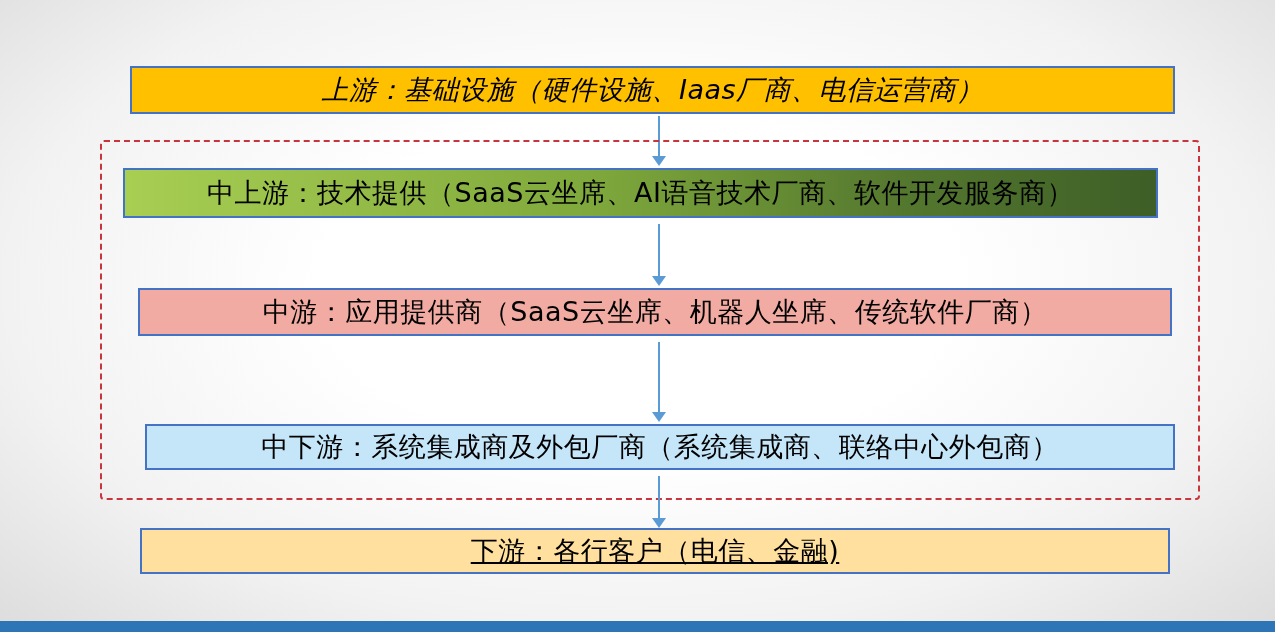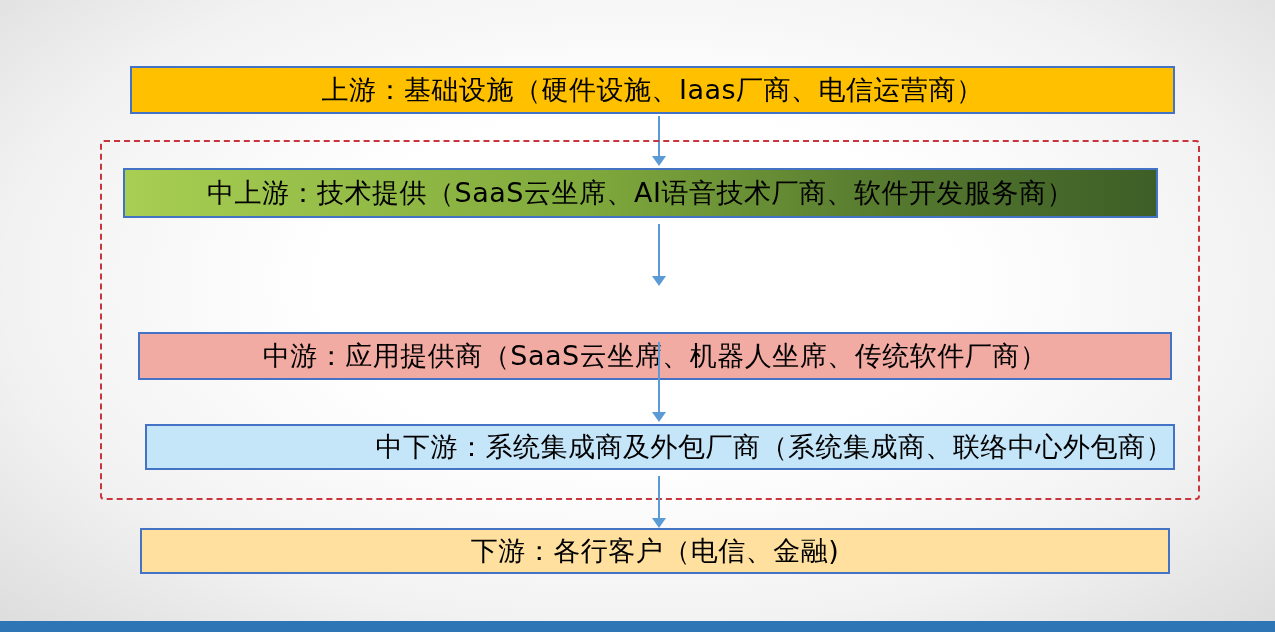--- a/index.html
+++ b/index.html
@@ -40,58 +40,58 @@
   }
   .footer-bar{
     position:absolute;
     left:0;right:0;bottom:0;height:11px;
     background:#2E75B6;
   }
   
   .n-upstream      {left:130px;top:66px; width:1045px;height:48px;}
   .n-mid-upstream  {left:123px;top:168px;width:1035px;height:50px;}
   .n-midstream     {left:138px;top:288px;width:1034px;height:48px;}
-  .n-mid-downstream{left:145px;top:424px;width:1030px;height:46px;justify-content:flex-end;}
+  .n-mid-downstream{left:145px;top:424px;width:1030px;height:46px;}
   .n-downstream    {left:140px;top:528px;width:1030px;height:46px;}
   
   .a1{left:658px;top:116px;height:40px;}
   .a2{left:658px;top:224px;height:52px;}
   .a3{left:658px;top:342px;height:70px;}
   .a4{left:658px;top:476px;height:42px;}
 </style>
 </head>
 <body>
 
 <div class="canvas">
 
-  <div class="node n-upstream" style="background: rgb(255, 192, 0);">
+  <div class="node n-upstream" style="background: rgb(255, 192, 0); font-style: italic;">
     <span>上游：基础设施（硬件设施、Iaas厂商、电信运营商）</span>
   </div>
 
   <div class="arrow a1"></div>
 
   <div class="dashed-group"></div>
 
   <div class="node n-mid-upstream" style="background: linear-gradient(90deg, rgb(168, 206, 82) 0%, rgb(127, 169, 60) 45%, rgb(85, 120, 47) 75%, rgb(61, 95, 39) 100%);">
     <span>中上游：技术提供（SaaS云坐席、AI语音技术厂商、软件开发服务商）</span>
   </div>
 
   <div class="arrow a2"></div>
 
-  <div class="node n-midstream" style="background: rgb(242, 171, 162); margin-top: 44px;">
+  <div class="node n-midstream" style="background: rgb(242, 171, 162);">
     <span>中游：应用提供商（SaaS云坐席、机器人坐席、传统软件厂商）</span>
   </div>
 
   <div class="arrow a3"></div>
 
   <div class="node n-mid-downstream" style="background: rgb(197, 229, 248);">
     <span>中下游：系统集成商及外包厂商（系统集成商、联络中心外包商）</span>
   </div>
 
   <div class="arrow a4"></div>
 
-  <div class="node n-downstream" style="background: rgb(255, 224, 158);">
+  <div class="node n-downstream" style="background: rgb(255, 224, 158); text-decoration: underline;">
     <span>下游：各行客户（电信、金融)</span>
   </div>
 
   <div class="footer-bar"></div>
 
 </div>
 
 </body></html>

